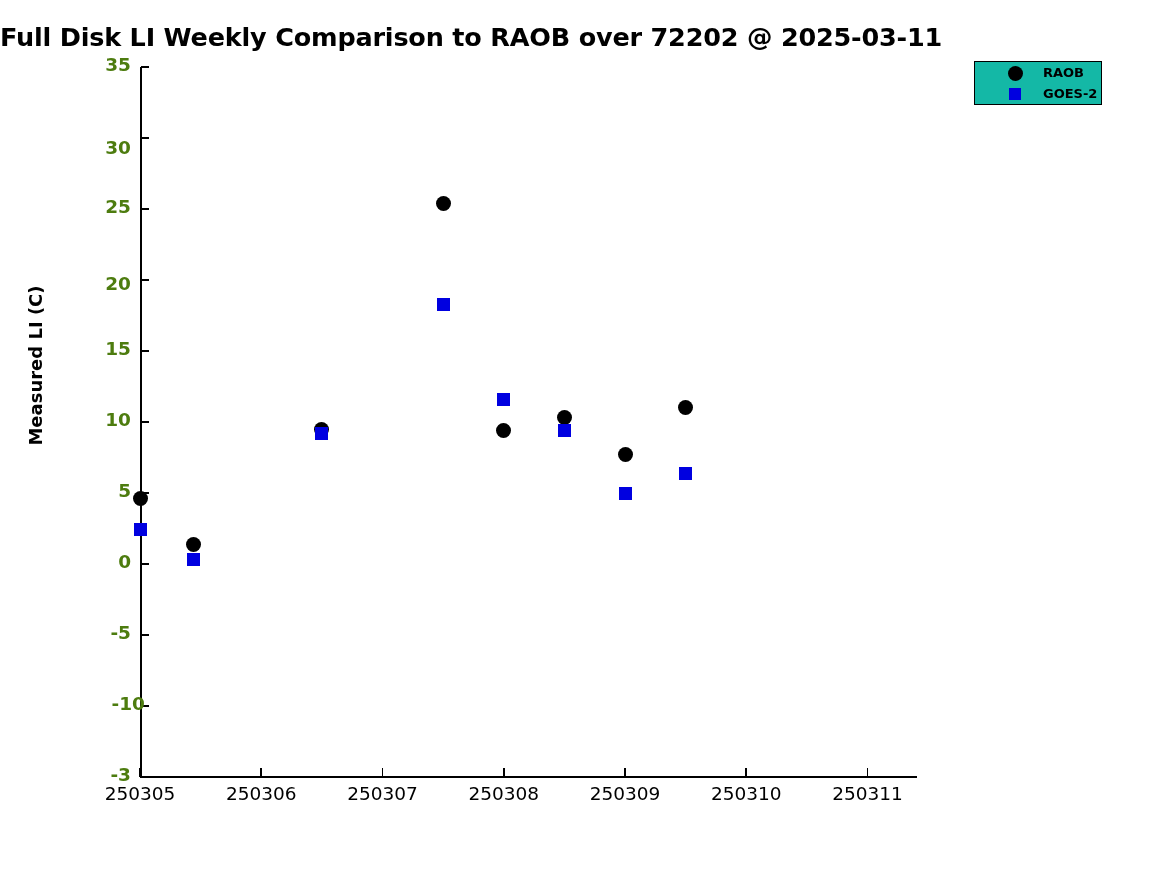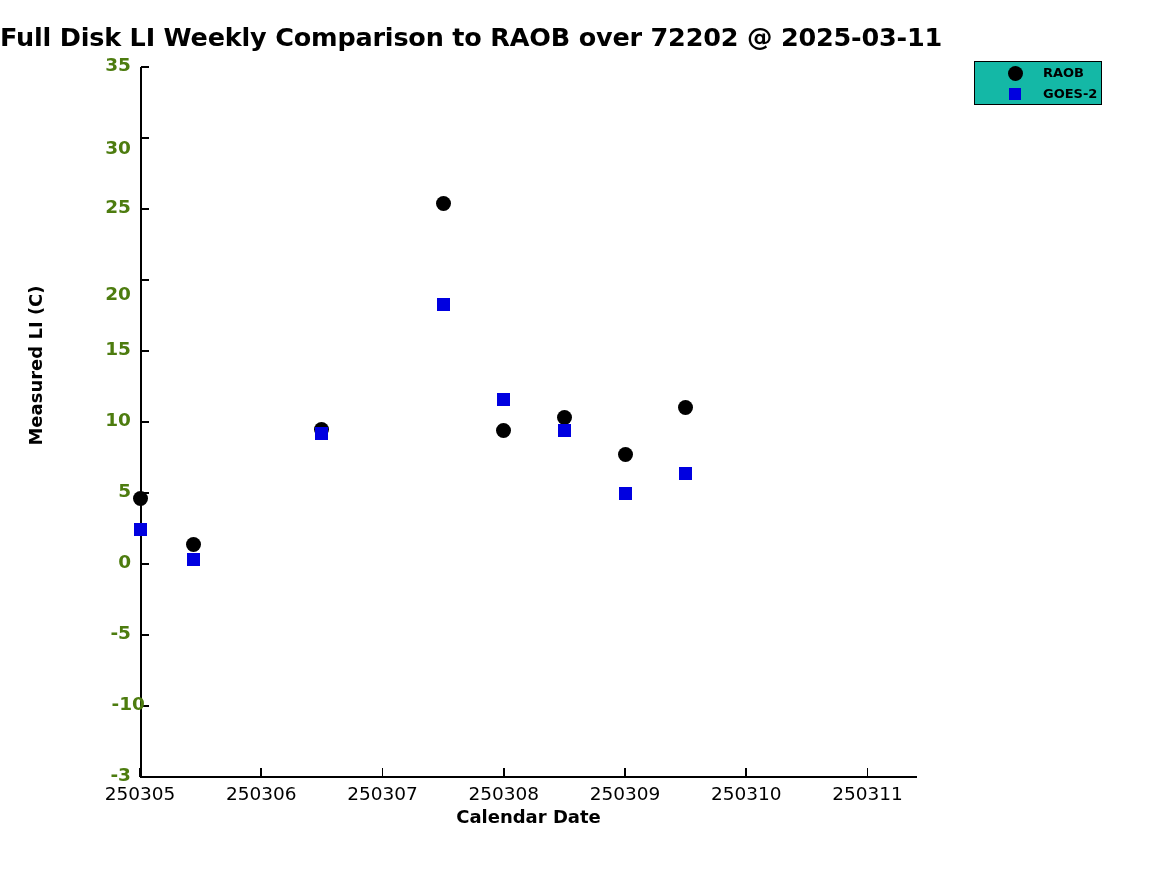--- a/index.html
+++ b/index.html
@@ -198,21 +198,21 @@
   <div id="axis-bottom"></div>
 
   <div id="ytick-group">
       <div class="ytick-mark" style="top: 66.2px;"></div>
       <div class="ytick-label" style="left: 75px; top: 54px;">35</div>
       <div class="ytick-mark" style="top: 137.2px;"></div>
       <div class="ytick-label" style="left: 75px; top: 137px;">30</div>
       <div class="ytick-mark" style="top: 208.2px;"></div>
       <div class="ytick-label" style="left: 75px; top: 196px;">25</div>
       <div class="ytick-mark" style="top: 279.2px;"></div>
-      <div class="ytick-label" style="left: 75px; top: 283px; text-align: right;">20</div>
+      <div class="ytick-label" style="left: 75px; top: 273px; text-align: right;">20</div>
       <div class="ytick-mark" style="top: 350.2px;"></div>
       <div class="ytick-label" style="left: 75px; top: 338px;">15</div>
       <div class="ytick-mark" style="top: 421.2px;"></div>
       <div class="ytick-label" style="left: 75px; top: 409px;">10</div>
       <div class="ytick-mark" style="top: 492.2px;"></div>
       <div class="ytick-label" style="left: 75px; top: 480px;">5</div>
       <div class="ytick-mark" style="top: 563.2px;"></div>
       <div class="ytick-label" style="left: 75px; top: 551px;">0</div>
       <div class="ytick-mark" style="top: 634.2px;"></div>
       <div class="ytick-label" style="left: 75px; top: 622px;">-5</div>
@@ -253,21 +253,20 @@
         <div class="pt pt-goes" style="left: 175.375px; top: 359.86px; background: rgb(0, 0, 224);"></div>
         <div class="pt pt-goes" style="left: 296.625px; top: 230.64px; background: rgb(0, 0, 224);"></div>
         <div class="pt pt-goes" style="left: 357.25px; top: 325.78px; background: rgb(0, 0, 224);"></div>
         <div class="pt pt-goes" style="left: 417.875px; top: 357.02px; background: rgb(0, 0, 224);"></div>
         <div class="pt pt-goes" style="left: 478.5px; top: 419.5px; background: rgb(0, 0, 224);"></div>
         <div class="pt pt-goes" style="left: 539.125px; top: 399.62px; background: rgb(0, 0, 224);"></div>
       </div>
   </div>
 
   <div id="ylabel">Measured LI (C)</div>
-  <div id="xlabel">Calendar Date</div>
 
   <div id="legend">
       <div class="legend-row" style="top: 0px;">
         <div class="legend-marker-wrap">
           <div class="legend-marker-circle" style="background: rgb(0, 0, 0);"></div>
         </div>
         <div class="legend-label">RAOB</div>
       </div>
       <div class="legend-row" style="top: 21px;">
         <div class="legend-marker-wrap">

